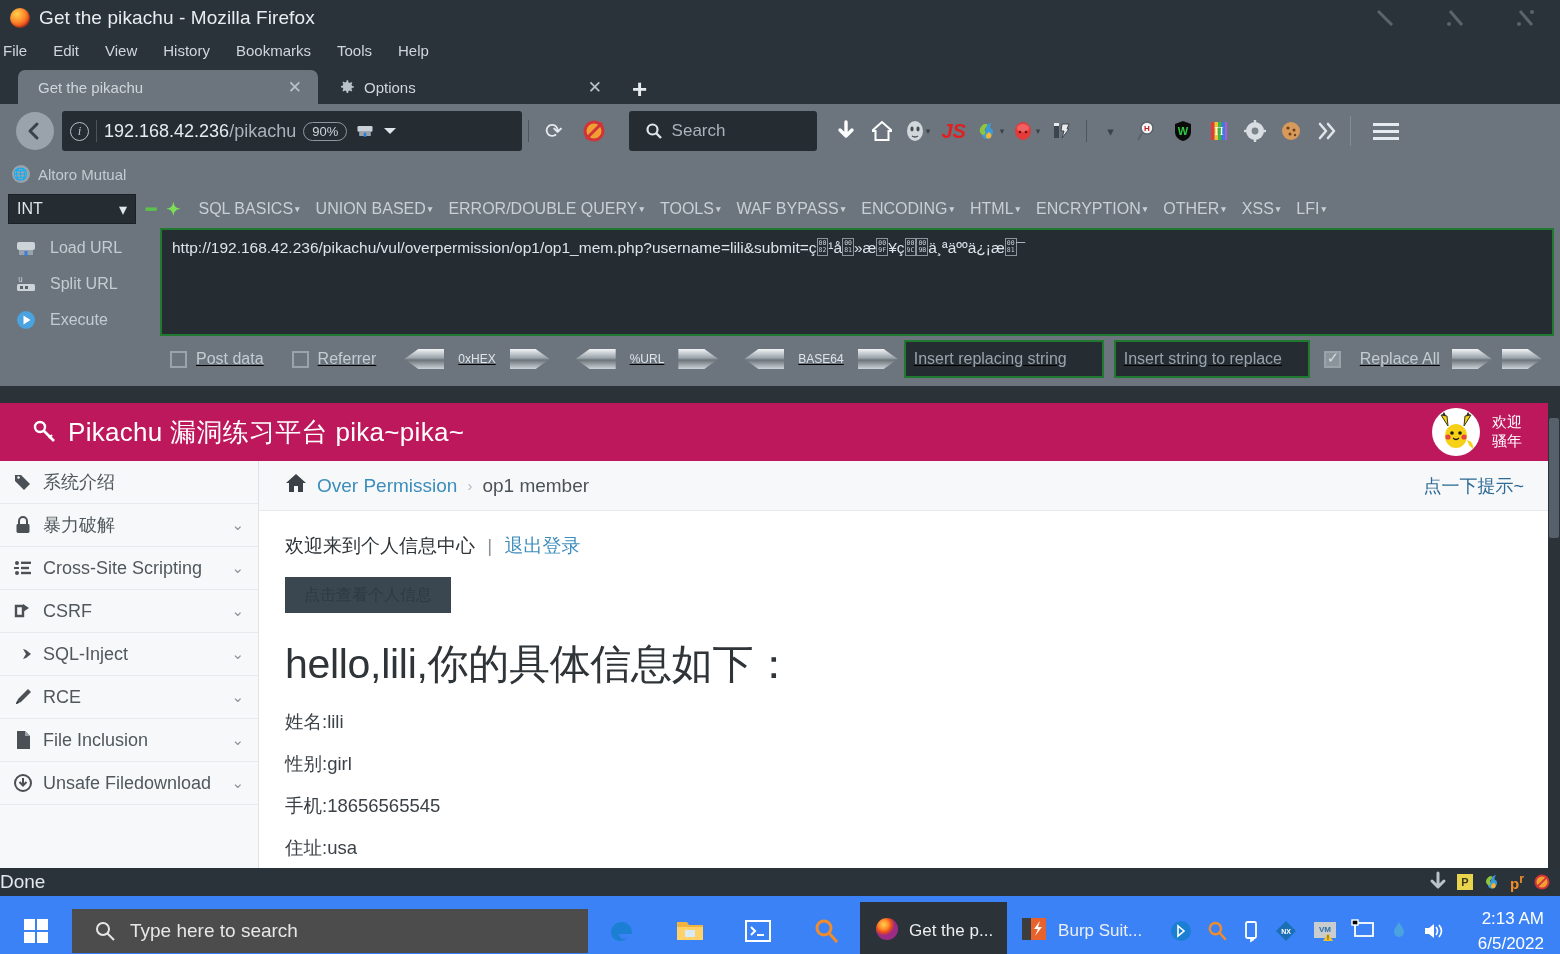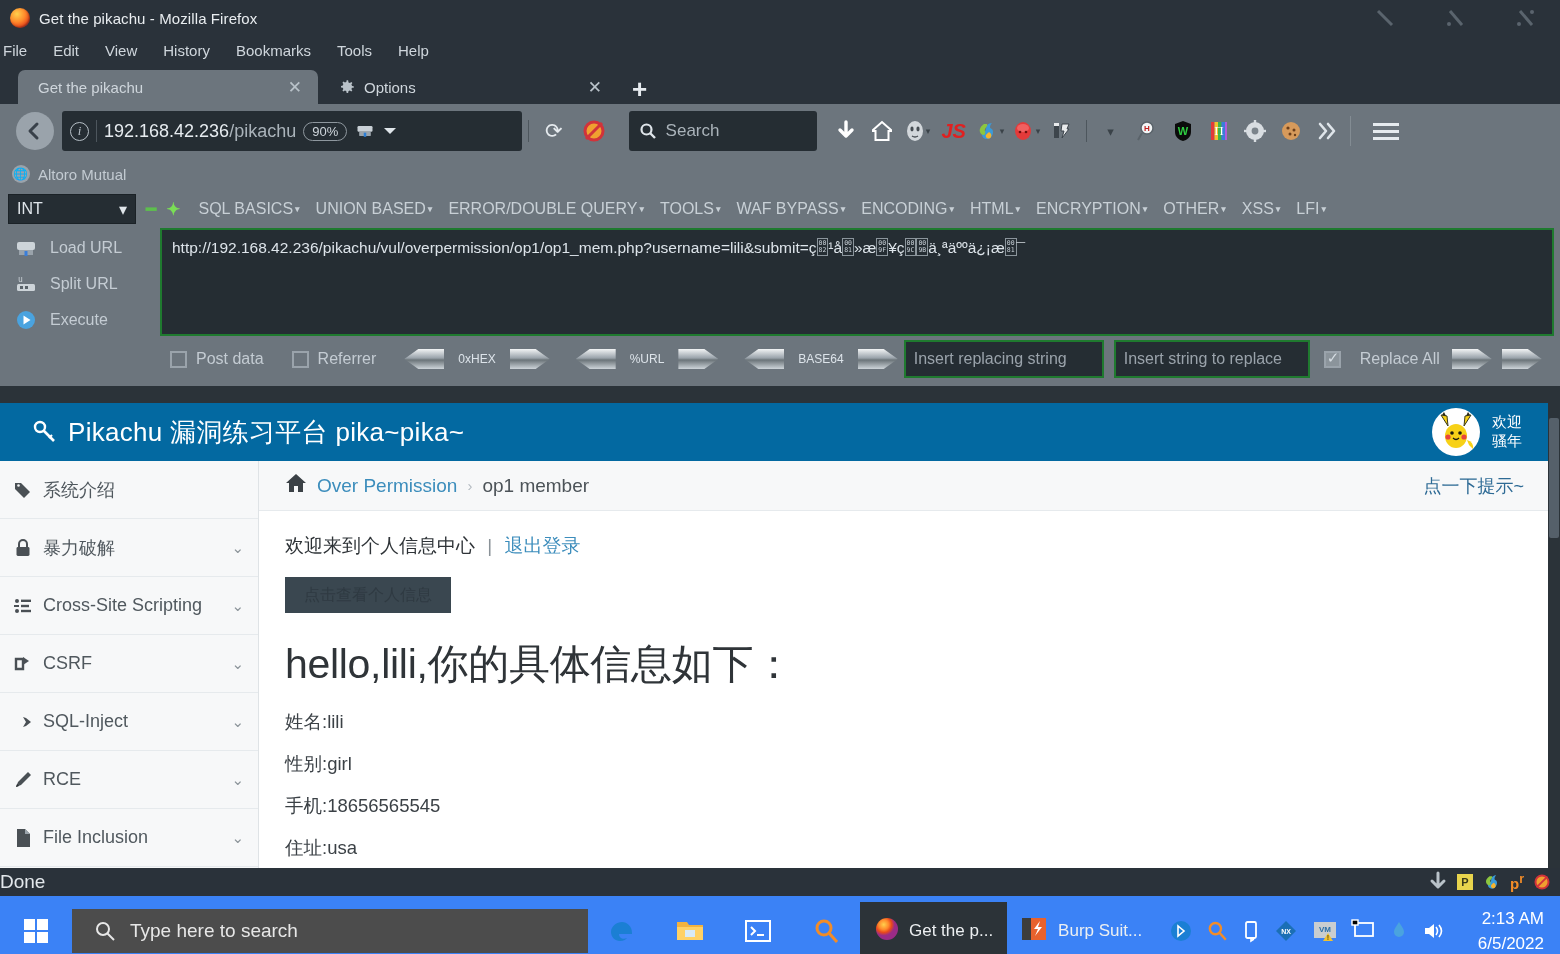--- a/index.html
+++ b/index.html
@@ -9,21 +9,21 @@
     overflow: hidden; background: #2b3339;
   }
   .app { position: relative; width: 1560px; height: 954px; }
 
   
   .ff-chrome { background: #404a52; }
   .titlebar { height: 36px; display: flex; align-items: center; padding-left: 10px; background: #2a323a; position: relative; }
   .ff-logo { width: 20px; height: 20px; border-radius: 50%;
     background: radial-gradient(circle at 35% 30%, #ffd04d 0%, #ff8a2b 42%, #e8491c 70%, #9b2b86 100%);
     box-shadow: inset -1px -1px 2px rgba(0,0,0,.35); flex: none; }
-  .title-text { color: #e9edf0; font-size: 15px; margin-left: 9px; letter-spacing: .1px; }
+  .title-text { color: #e9edf0; font-size: 19px; margin-left: 9px; letter-spacing: .1px; }
   .wctl { position: absolute; top: 0; right: 0; height: 36px; display: flex; align-items: center; }
   .wbtn { width: 70px; height: 36px; display: flex; align-items: center; justify-content: center; }
   .wbtn svg { display: block; }
 
   .menubar { height: 28px; background: #2a323a; display: flex; align-items: center; gap: 20px; }
   .menubar span { color: #cfd6dc; font-size: 15px; padding: 0 3px; }
 
   .tabstrip { height: 40px; background: #2a323a; display: flex; align-items: flex-end; padding-left: 18px; }
   .tab { height: 34px; display: flex; align-items: center; border-radius: 7px 7px 0 0; padding: 0 0 0 20px; }
   .tab.active { background: #6c757d; width: 300px; }
@@ -36,21 +36,21 @@
   .navbar { height: 54px; background: #6c757d; display: flex; align-items: center; padding: 0 6px; gap: 0; }
   .backbtn { width: 38px; height: 38px; border-radius: 50%; background: #9aa3ab; display: flex; align-items: center; justify-content: center; margin: 0 8px 0 10px; flex: none; }
   .urlbox { height: 40px; background: #252d33; border-radius: 3px; display: flex; align-items: center; flex: none; width: 460px; padding: 0 8px; gap: 7px; }
   .info-i { width: 19px; height: 19px; border: 1.6px solid #b6bfc6; border-radius: 50%; color: #b6bfc6; font-size: 13px; display: flex; align-items: center; justify-content: center; font-style: italic; font-family: "Liberation Serif", serif; flex: none; }
   .vbar { width: 1px; height: 22px; background: #4d565d; flex: none; }
   .urltext { color: #e6ebef; font-size: 18px; white-space: nowrap; }
   .urltext .dim { color: #aab3ba; }
   .zoombadge { border: 1px solid #8e979e; border-radius: 10px; color: #cfd6dc; font-size: 13px; padding: 1px 8px; flex: none; }
   .icon-btn { display: flex; align-items: center; justify-content: center; flex: none; }
   .reload { color: #e6ebef; font-size: 21px; padding: 0 10px; }
-  .searchbox { height: 40px; width: 188px; background: #252d33; border-radius: 3px; display: flex; align-items: center; padding: 0 10px; gap: 9px; margin-left: 14px; flex: none; }
+  .searchbox { height: 40px; width: 188px; background: #252d33; border-radius: 3px; display: flex; align-items: center; padding: 0 16px; gap: 9px; margin-left: 14px; flex: none; }
   .searchbox .ph { color: #aab3ba; font-size: 17px; }
   .ext-icons { display: flex; align-items: center; gap: 2px; margin-left: 12px; }
   .ext { width: 34px; height: 40px; display: flex; align-items: center; justify-content: center; position: relative; }
   .caret { color: #3a4248; font-size: 9px; margin-left: 1px; }
   .hamburger { margin-left: 10px; display: flex; flex-direction: column; gap: 4px; padding: 0 12px; }
   .hamburger i { display: block; width: 26px; height: 3px; background: #e6ebef; }
   .ham-sep { width: 1px; height: 30px; background: #838c93; margin-left: 6px; }
 
   .bookmarks { height: 32px; background: #6c757d; display: flex; align-items: center; padding-left: 12px; gap: 8px; }
   .bm-globe { width: 18px; height: 18px; border-radius: 50%; background: #9aa3ab; display: flex; align-items: center; justify-content: center; font-size: 12px; color: #5a636a; }
@@ -70,46 +70,46 @@
   .hb-mid { display: flex; align-items: flex-start; }
   .hb-left { width: 160px; padding-top: 2px; }
   .hb-row { height: 36px; display: flex; align-items: center; gap: 12px; padding-left: 14px; }
   .hb-row .lbl { color: #c4ccd3; font-size: 16px; }
   .hb-textarea { flex: 1; height: 108px; background: #252d33; border: 2px solid #1f7a2f; color: #dde4ea;
     font-size: 15.5px; padding: 8px 10px; line-height: 1.35; word-break: break-all; margin-right: 6px; overflow: hidden; }
   .box-ch { display: inline-block; border: 1px solid #8b959c; font-size: 6.5px; line-height: 7px; padding: 1px 1px; vertical-align: 1px;
     text-align: center; font-family: "DejaVu Sans Mono", monospace; color: #c9d1d8; letter-spacing: 0; }
   .box-ch i { display: block; font-style: normal; }
 
-  .hb-bot { height: 42px; display: flex; align-items: center; padding-left: 170px; gap: 0; }
+  .hb-bot { height: 42px; display: flex; align-items: center; padding-left: 170px; gap: 0; text-decoration: underline; }
   .cb { width: 17px; height: 17px; border: 2px solid #9aa3ab; background: #6c757d; margin-right: 9px; }
   .cb.checked { background: #8b949b; position: relative; }
   .cb.checked::after { content: "✓"; position: absolute; left: 1px; top: -4px; color: #d6dde3; font-size: 15px; }
   .hb-cb-lbl { color: #c4ccd3; font-size: 16px; margin-right: 28px; }
   .arrow-l, .arrow-r { width: 40px; height: 20px; background: linear-gradient(#f2f4f5, #9aa3ab 45%, #6b7479 55%, #cdd4d9); flex: none; }
   .arrow-l { clip-path: polygon(0 50%, 35% 0, 100% 0, 100% 100%, 35% 100%); }
   .arrow-r { clip-path: polygon(0 0, 65% 0, 100% 50%, 65% 100%, 0 100%); }
   .hb-enc-lbl { color: #dde4ea; font-size: 12px; padding: 0 14px; }
   .hb-input { height: 38px; background: #252d33; border: 2px solid #1f7a2f; color: #9aa3ab; font-size: 16px;
     display: flex; align-items: center; padding: 0 8px; }
   .hb-input.w1 { width: 196px; margin-left: 10px; }
   .hb-input.w2 { width: 200px; margin-left: 6px; }
   .replace-lbl { color: #c4ccd3; font-size: 16px; margin: 0 12px 0 10px; }
 
   
   .page { position: absolute; left: 0; top: 403px; width: 1548px; height: 465px; background: #fff; overflow: hidden; }
-  .pika-header { height: 58px; background: #0369a1; display: flex; align-items: center; justify-content: space-between; }
+  .pika-header { height: 58px; background: #be185d; display: flex; align-items: center; justify-content: space-between; }
   .pika-title { color: #fff; font-size: 26px; display: flex; align-items: center; gap: 10px; padding-left: 32px; letter-spacing: .3px; }
   .pika-user { display: flex; align-items: center; gap: 12px; padding-right: 26px; }
   .pika-avatar { width: 48px; height: 48px; border-radius: 50%; background: #fff; display: flex; align-items: center; justify-content: center; overflow: hidden; }
   .pika-welcome { color: #fff; font-size: 15px; line-height: 1.25; }
 
   .body-wrap { display: flex; height: 407px; }
   .sidebar { width: 259px; background: #f7f8f9; border-right: 1px solid #dfe3e6; }
-  .side-item { height: 58px; display: flex; align-items: center; padding: 0 14px 0 12px; border-bottom: 1px solid #e6eaed; gap: 9px; justify-content: space-between; }
+  .side-item { height: 43px; display: flex; align-items: center; padding: 0 14px 0 12px; border-bottom: 1px solid #e6eaed; gap: 9px; justify-content: space-between; }
   .side-item .ic { width: 22px; display: flex; align-items: center; justify-content: center; color: #4a5055; }
   .side-item .tx { flex: 1; color: #50585e; font-size: 18px; white-space: nowrap; }
   .side-item .chev { color: #8a9298; font-size: 15px; }
   .side-item.first .tx { font-size: 18px; }
 
   .content { flex: 1; background: #fff; }
   .breadcrumb { height: 50px; background: #f7f8f9; border-bottom: 1px solid #e6eaed; display: flex; align-items: center; padding: 0 24px 0 26px; gap: 10px; }
   .bc-home { color: #3b4146; font-size: 19px; }
   .bc-link { color: #3c8dbc; font-size: 19px; }
   .bc-sep { color: #b3bac0; font-size: 15px; }

